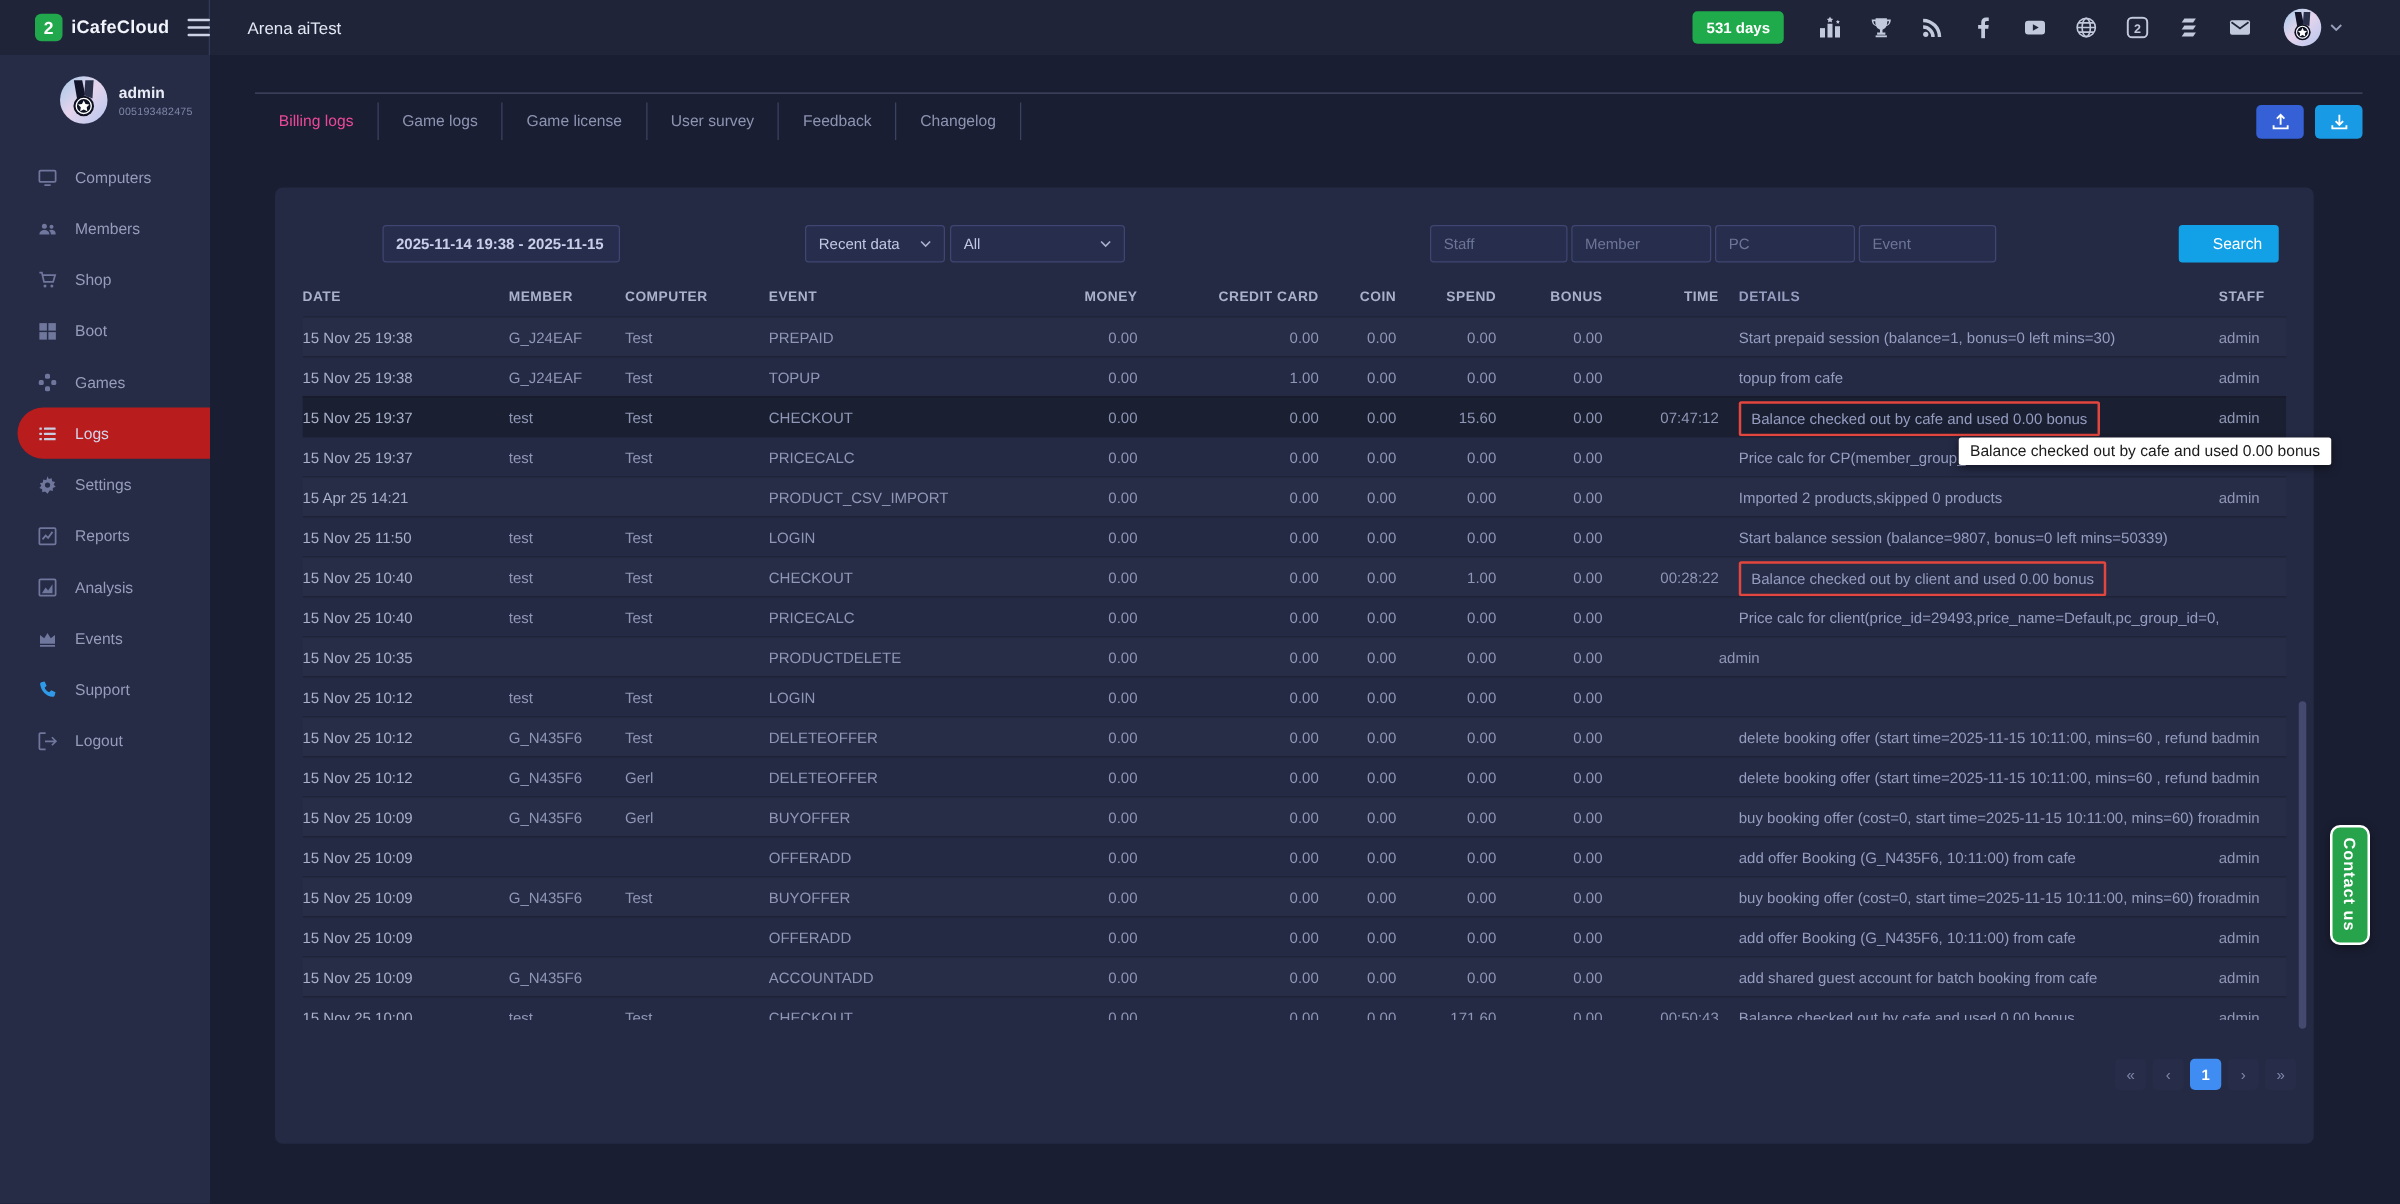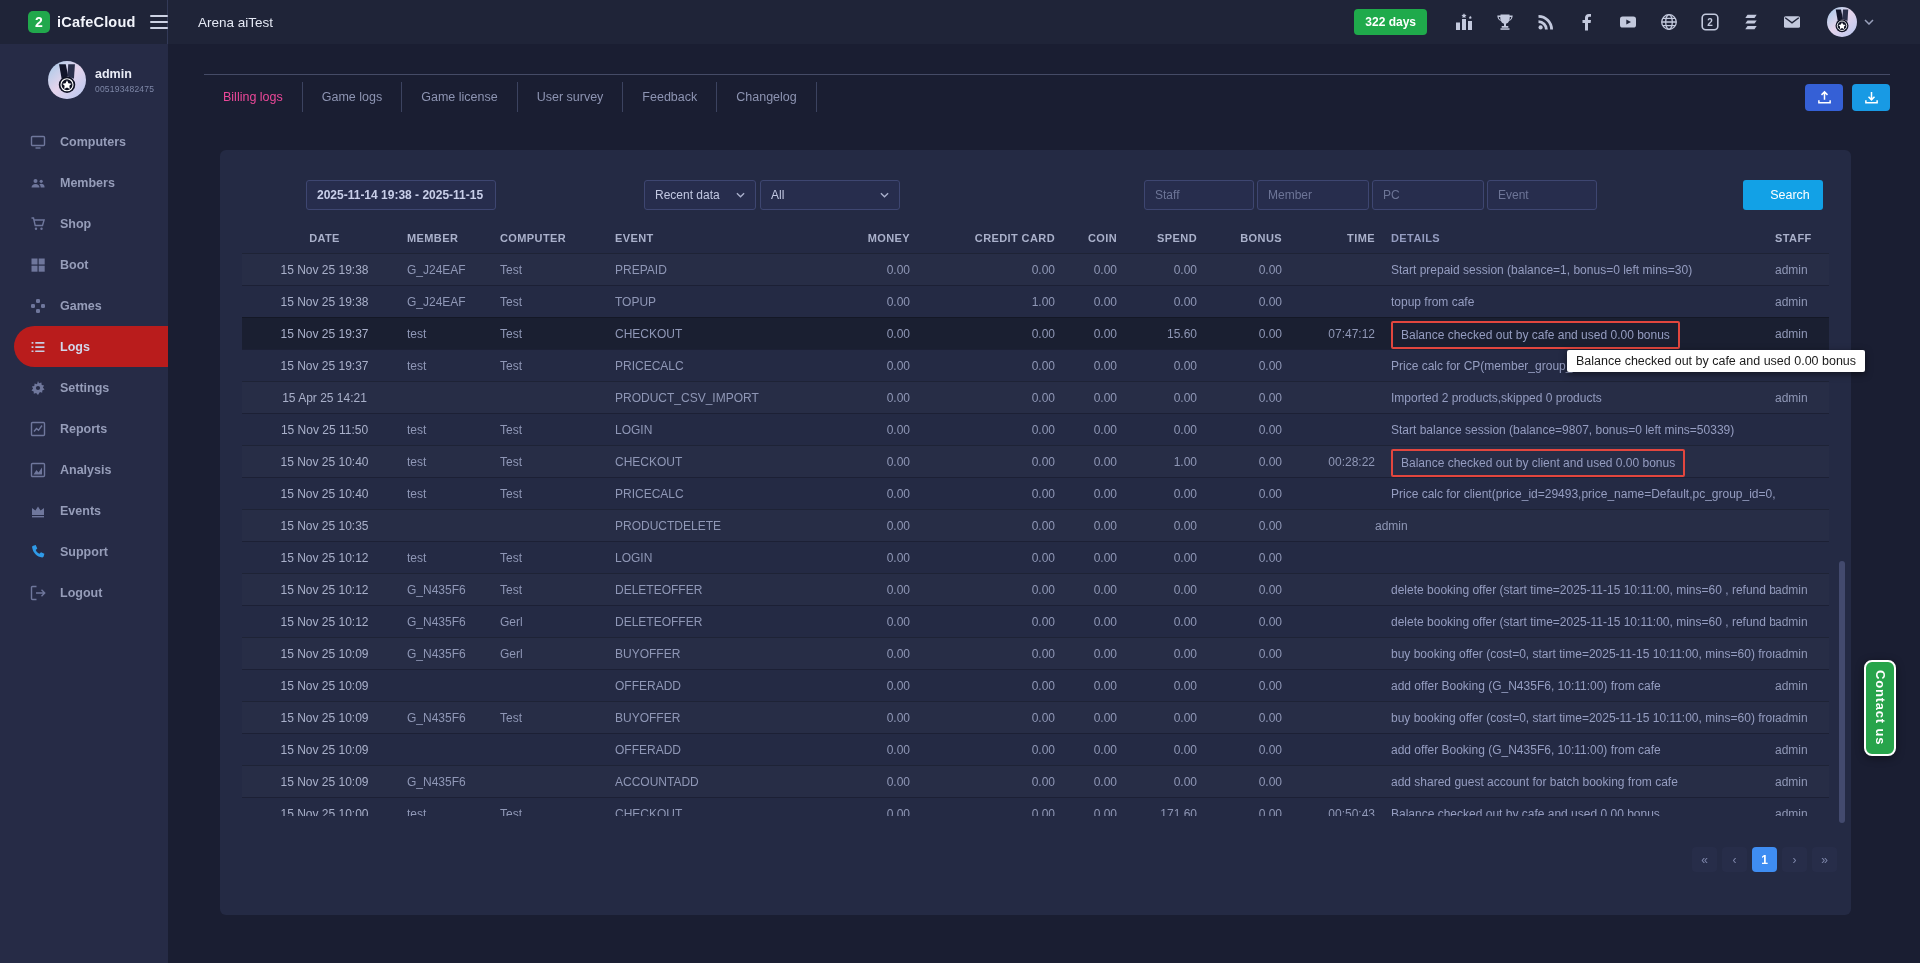--- a/index.html
+++ b/index.html
@@ -30,21 +30,21 @@
   .top-chevron{width:10px;height:6px;color:#99a0bb;margin-left:7px;cursor:pointer;}
   .top-chevron svg{width:100%;height:100%;}
 
   
   .sidebar{position:absolute;top:44px;left:0;bottom:0;width:168px;background:#262b46;z-index:10;}
   .profile{display:flex;align-items:center;padding:17px 6px 10px 48px;}
   .side-avatar{width:38px;height:38px;}
   .profile-txt{margin-left:9px;min-width:0;}
   .profile-name{color:#e9ecf6;font-size:12.5px;font-weight:bold;}
   .profile-id{color:#7e87a7;font-size:8.5px;margin-top:3px;letter-spacing:.2px;}
-  .menu{margin-top:12px;font-weight:bold;}
+  .menu{margin-top:12px;}
   .side-item{height:41px;display:flex;align-items:center;padding-left:30px;cursor:pointer;color:#969db9;}
   .side-item .s-ico{width:16px;height:16px;color:#6f779c;flex:none;}
   .side-item .s-ico svg{width:100%;height:100%;}
   .side-item .s-lbl{margin-left:14px;font-size:12.5px;}
   .side-item.active{background:#b91c1c;border-radius:24px 0 0 24px;margin-left:14px;padding-left:16px;color:#d2d7ea;}
   .side-item.active .s-ico{color:#c8cde2;}
   .side-item.support .s-ico{color:#2f9be8;}
 
   
   .main{position:absolute;left:168px;top:44px;right:0;bottom:0;background:#1a1e32;overflow:hidden;}
@@ -78,21 +78,21 @@
   .table{position:absolute;top:73px;left:22px;right:22px;}
   .thead,.trow{display:grid;grid-template-columns:165px 93px 115px 210px 85px 145px 62px 80px 85px 93px minmax(0,1fr) 54px;}
   .thead{height:30px;}
   .hcell{font-size:11px;font-weight:bold;color:#aab1cb;letter-spacing:.4px;line-height:30px;white-space:nowrap;overflow:hidden;}
   .tbody{position:relative;height:563px;overflow:hidden;}
   .trow{height:32px;border-top:1px solid rgba(0,0,0,.22);cursor:pointer;}
   .trow:nth-child(odd){background:rgba(255,255,255,.016);}
   .trow.hover{background:#1a1f31;}
   .tcell{font-size:12px;color:#8f97b6;line-height:32px;white-space:nowrap;overflow:hidden;}
   .tcell.r,.hcell.r{text-align:right;}
-  .col-date{color:#a9b0ca;text-align:center;}
+  .col-date{color:#a9b0ca;}
   .col-details{padding-left:16px;color:#959dc1;}
   .hcell.col-details{padding-left:16px;}
   .redbox{display:inline-block;border:2px solid #e2463e;border-radius:2px;padding:0 8px;line-height:24px;vertical-align:middle;}
   .scroll-thumb{position:absolute;right:-16px;top:338px;height:262px;width:6px;border-radius:3px;background:#434a6e;}
 
   
   .pagination{position:absolute;top:697px;right:14px;display:flex;gap:5px;}
   .pg-btn{min-width:25px;height:25px;padding:0 6px;border-radius:4px;background:#272d49;color:#7e86aa;font-size:12px;display:flex;align-items:center;justify-content:center;cursor:pointer;font-family:"Liberation Sans",sans-serif;border:none;}
   .pg-btn.active{background:#3f8df2;color:#fff;font-weight:bold;}
 
@@ -109,21 +109,21 @@
     <div class="logo-sq">2</div>
     <div class="brand-name">iCafeCloud</div>
     <div class="burger">
         <span></span>
         <span></span>
         <span></span>
       </div>
   </div>
   <div class="page-title">Arena aiTest</div>
   <div class="top-right">
-    <div class="days-badge">322 days</div>
+    <div class="days-badge">531 days</div>
     <div class="top-icons" id="top-icons">
         <span class="top-icon">
           <svg viewBox="0 0 18 18" fill="currentColor">
             <rect x="1" y="9.5" width="4" height="7.5"></rect>
             <rect x="7" y="6" width="4" height="11"></rect>
             <rect x="13" y="8" width="4" height="9"></rect>
             <path d="M9 .2l.8 1.6 1.7.3-1.2 1.2.3 1.7L9 4.2l-1.6.8.3-1.7L6.5 2.1l1.7-.3z"></path>
             <path d="M15.3 2.8l.5 1 1.1.2-.8.8.2 1.1-1-.5-1 .5.2-1.1-.8-.8 1.1-.2z"></path>
           </svg>
         </span>

